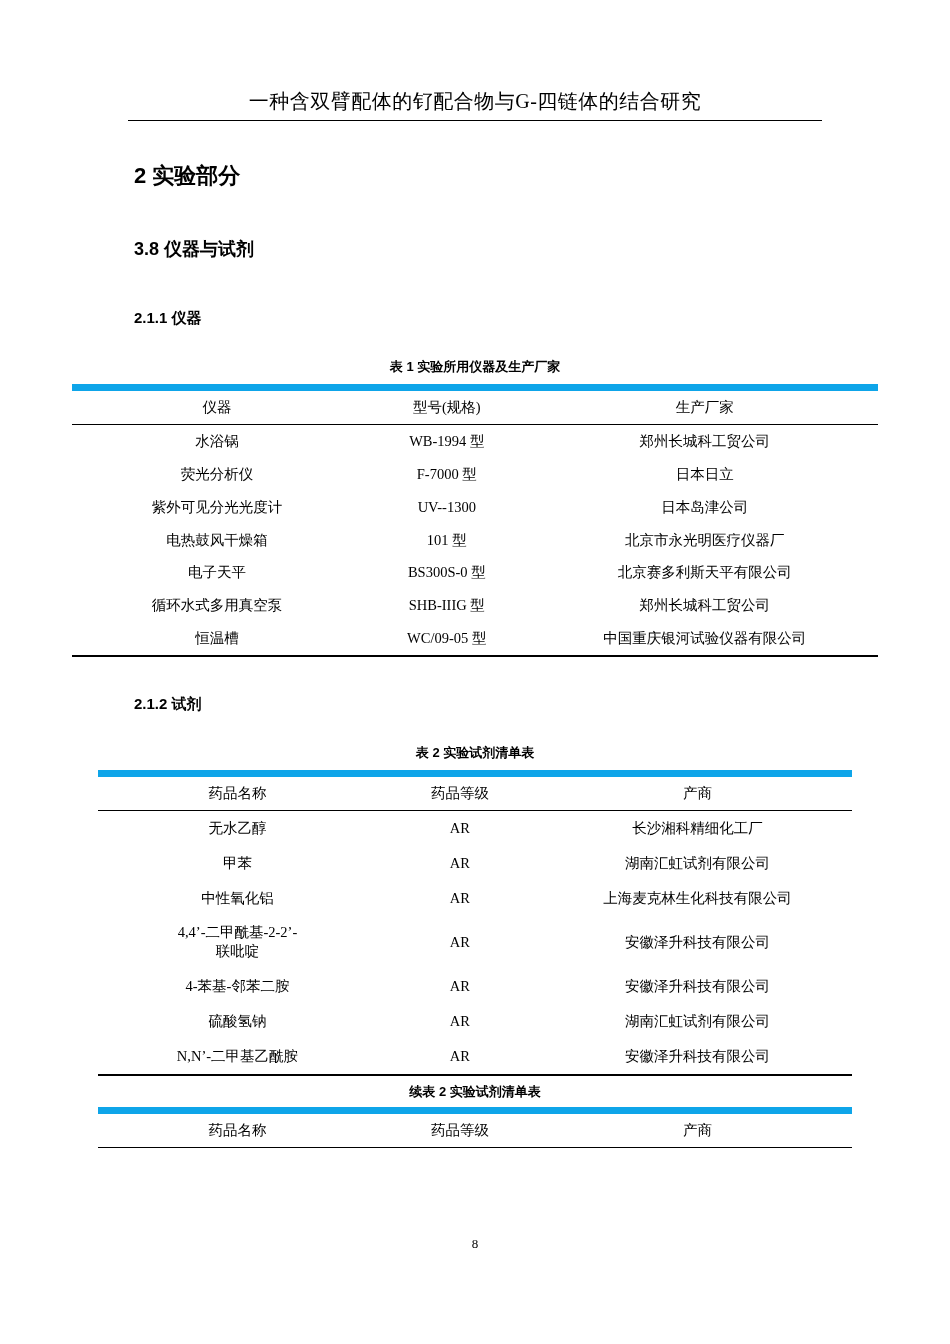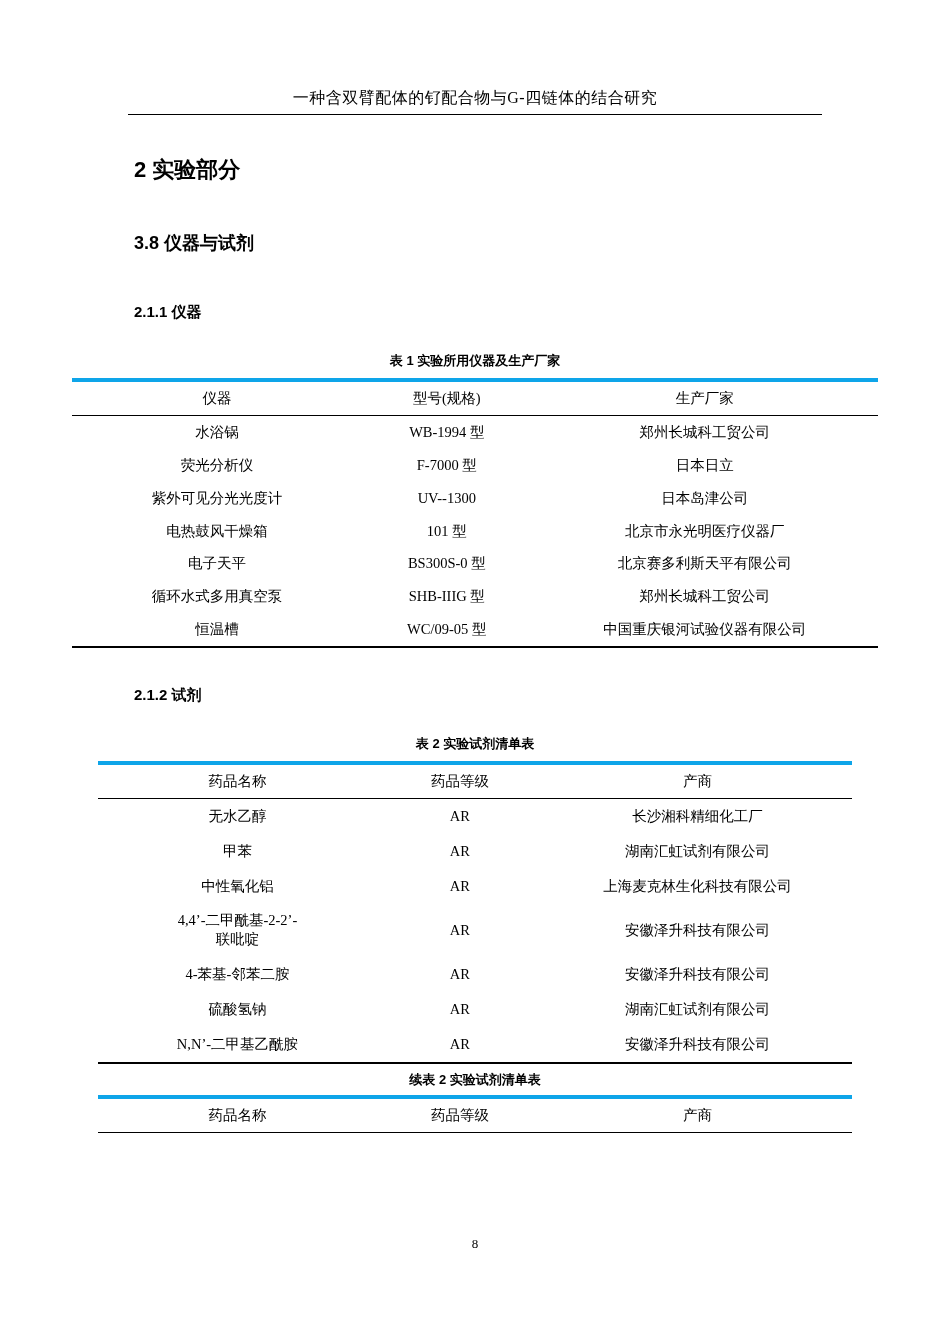--- a/index.html
+++ b/index.html
@@ -16,21 +16,21 @@
   
   .doc-header {
     width: 694px;
     margin: 0 auto;
     padding-top: 88px;
   }
   .doc-header-inner {
     border-bottom: 1.5px solid #000;
     padding-bottom: 5px;
     text-align: center;
-    font-size: 16px;
+    font-size: 20px;
     letter-spacing: 0.5px;
   }
   
   .h1 {
     margin: 40px 0 0 134px;
     font-family: "Liberation Sans", "DejaVu Sans", sans-serif;
     font-weight: bold;
     font-size: 22px;
   }
   .h2 {
@@ -57,21 +57,21 @@
     text-align: center;
     font-family: "Liberation Sans", "DejaVu Sans", sans-serif;
     font-weight: bold;
     font-size: 13px;
   }
   .tbl-caption.tight { margin-top: 7px; }
   
   table {
     border-collapse: collapse;
     margin: 8px auto 0 auto;
-    border-top: 4px solid #0ea5e9;
+    border-top: 7px solid #0ea5e9;
     border-bottom: 2px solid #000;
   }
   table.t1 { width: 806px; }
   table.t2 { width: 754px; }
   table.tc { width: 754px; border-bottom: none; margin-top: 6px; }
   th {
     font-weight: normal;
     font-size: 14.5px;
     padding: 7px 4px;
     border-bottom: 1px solid #000;

